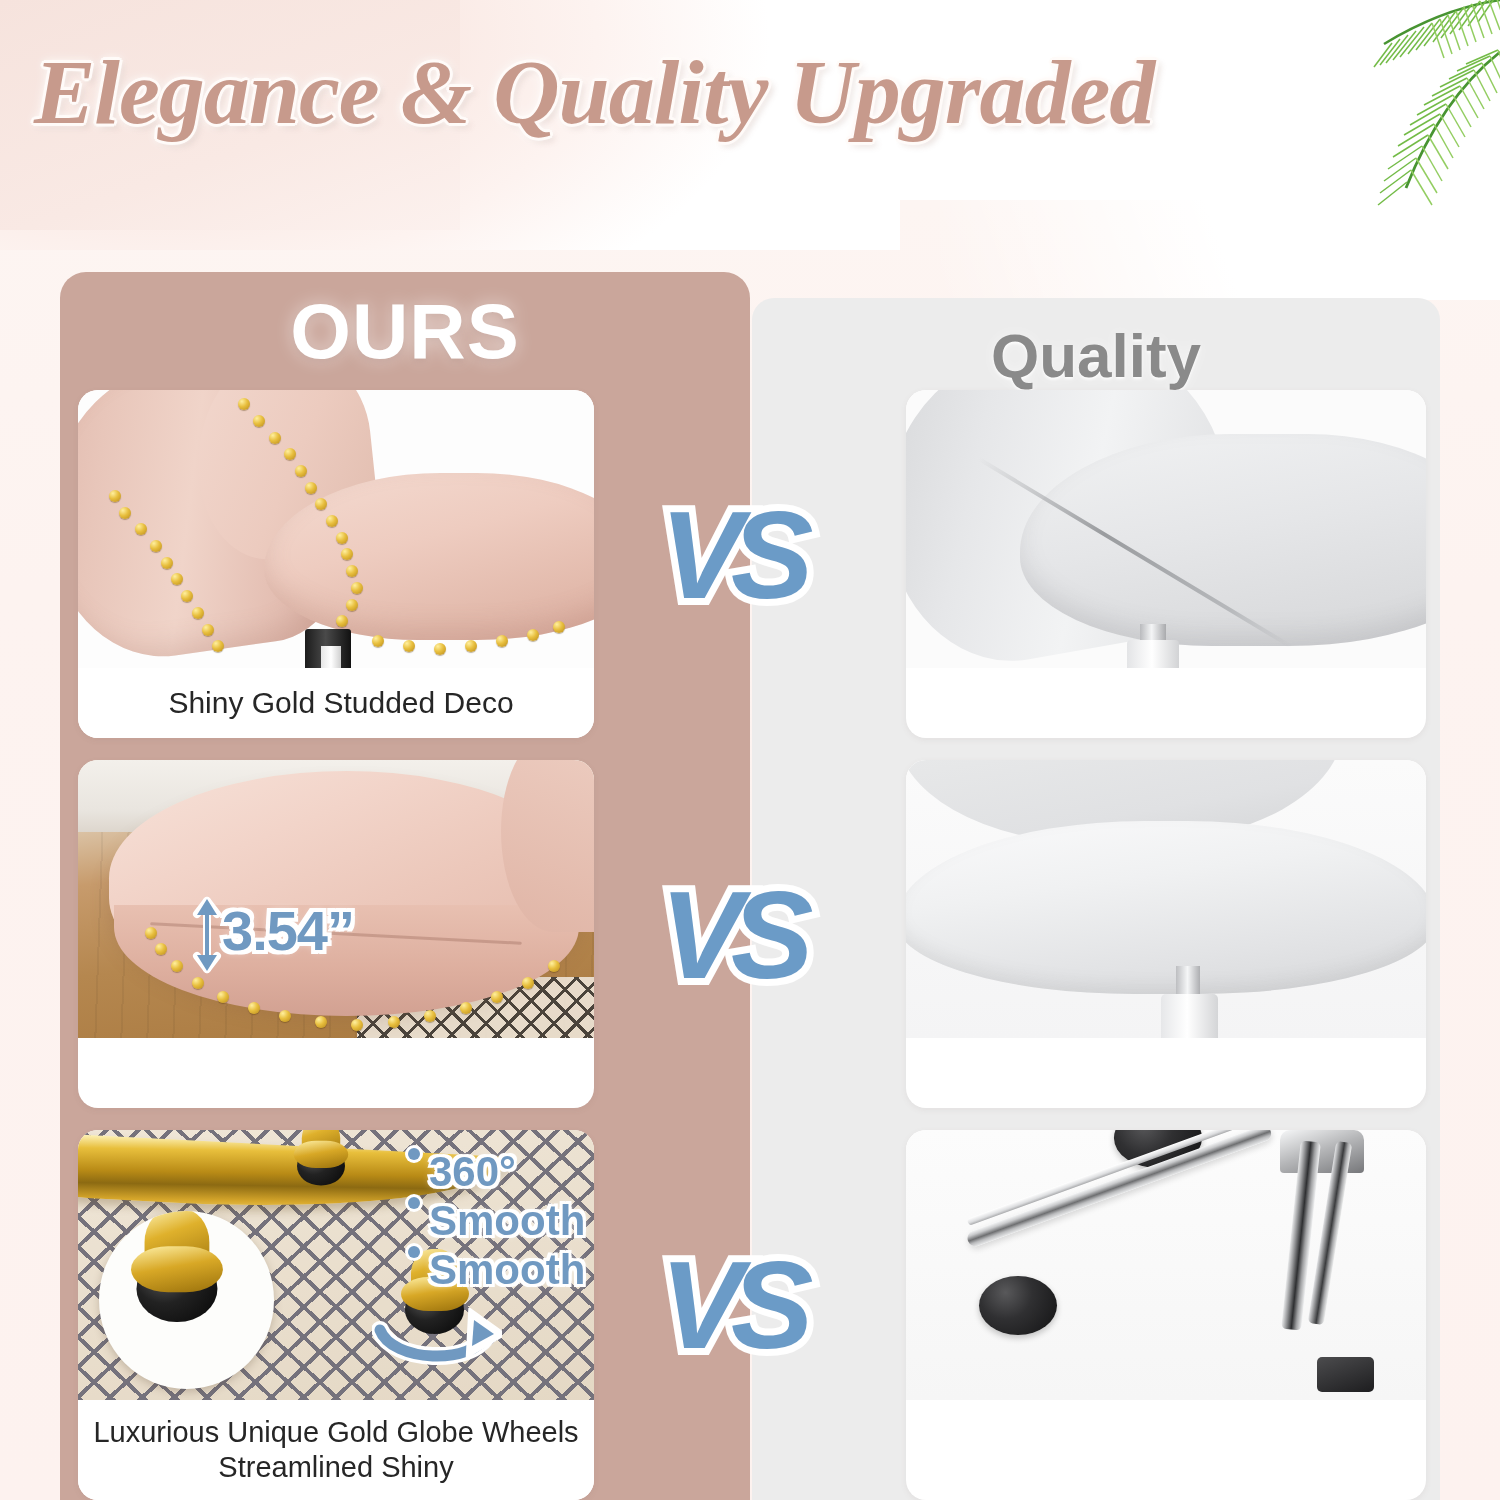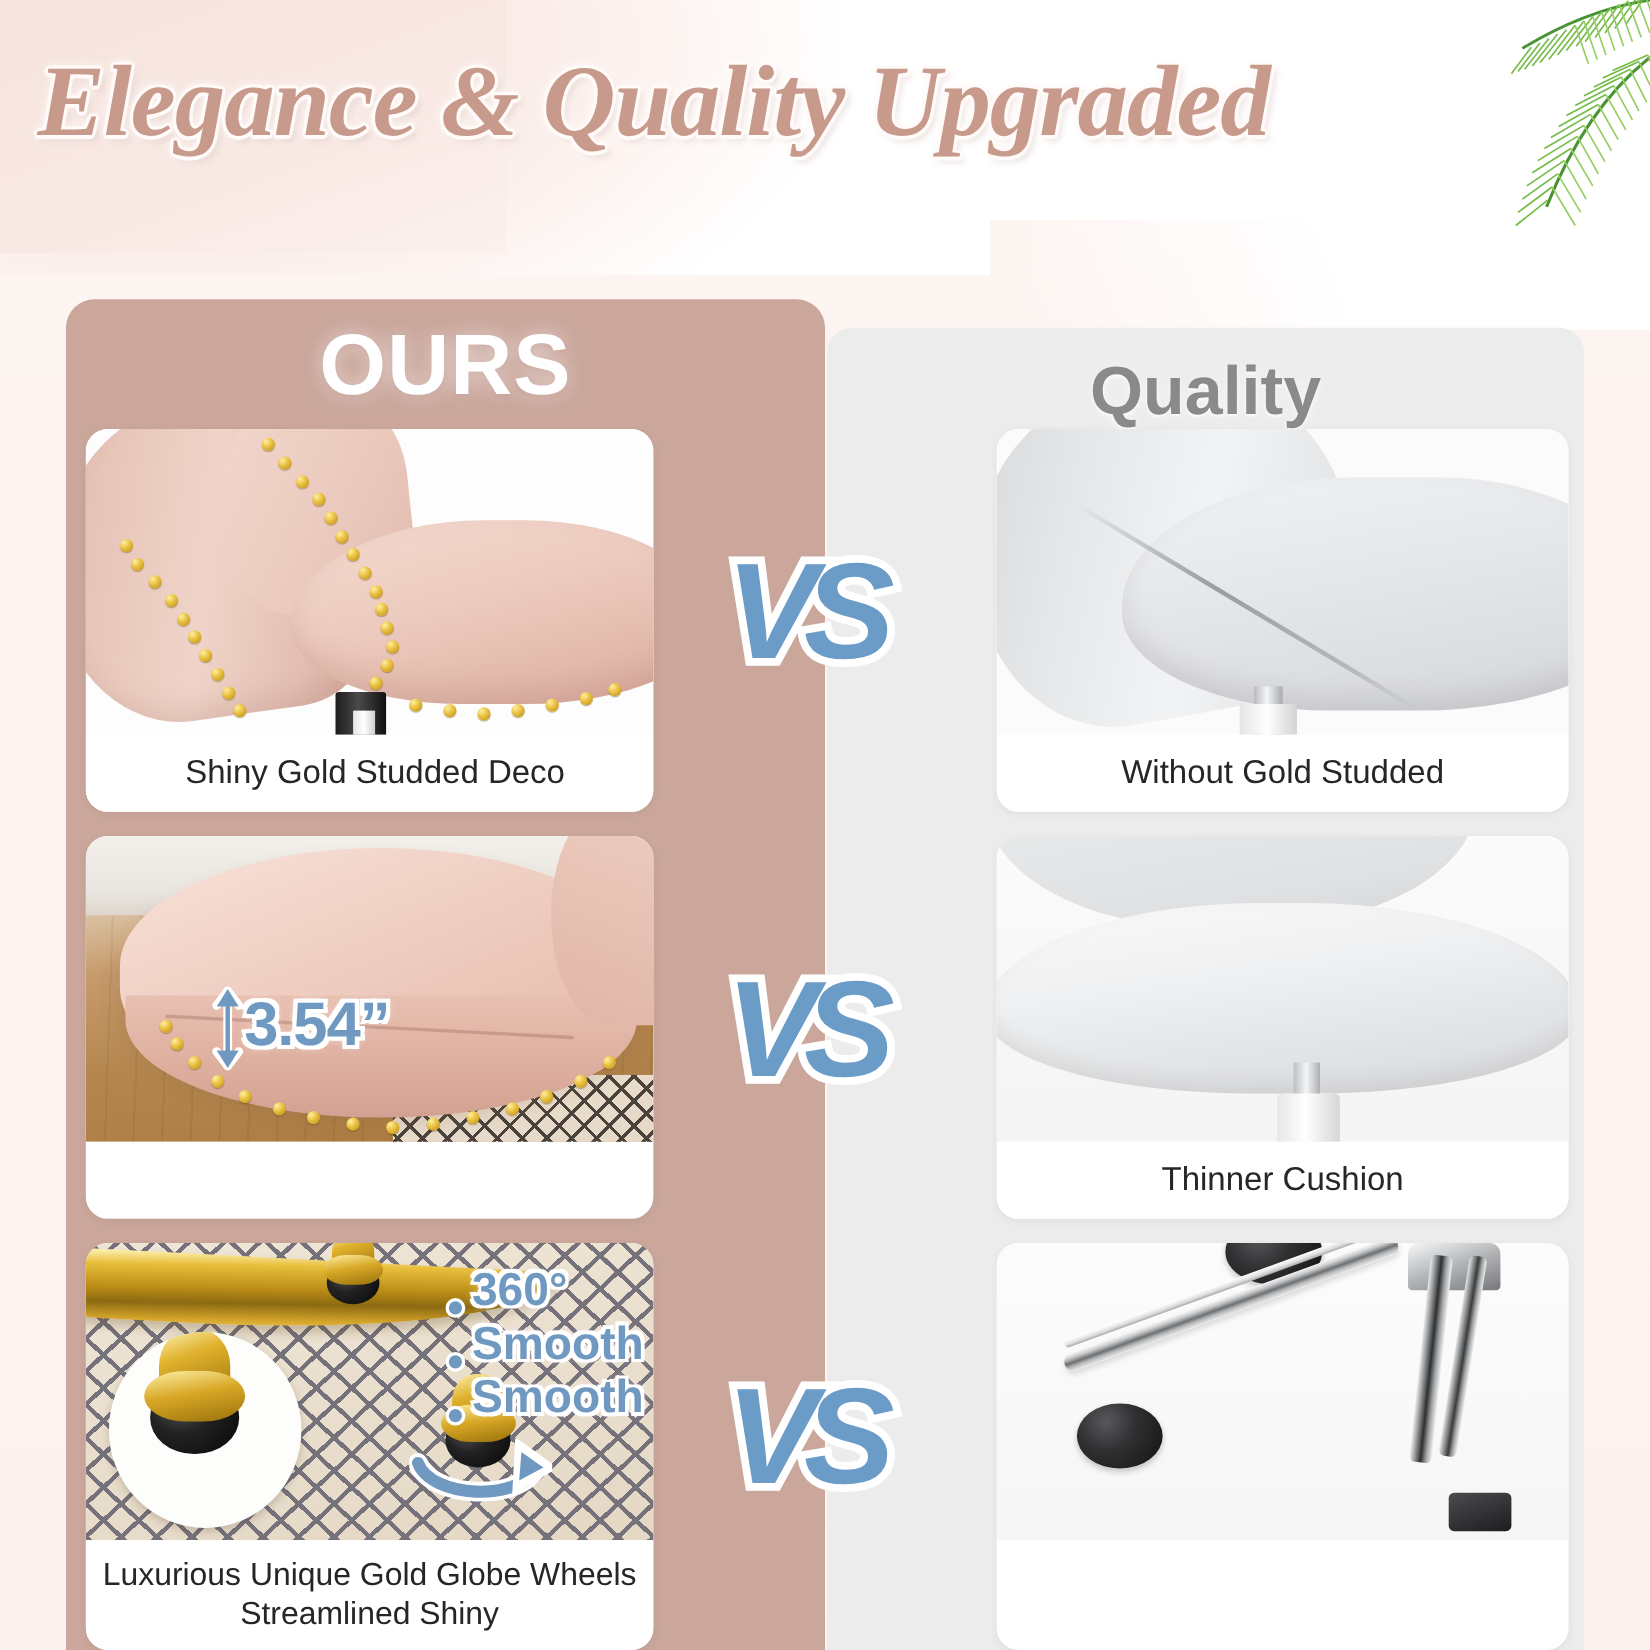--- a/index.html
+++ b/index.html
@@ -345,21 +345,21 @@
     text-shadow:
       0 0 4px #ffffff,
       3px 0 0 #ffffff,-3px 0 0 #ffffff,0 3px 0 #ffffff,0 -3px 0 #ffffff,
       2px 2px 0 #ffffff,-2px -2px 0 #ffffff,2px -2px 0 #ffffff,-2px 2px 0 #ffffff,
       4px 4px 0 #ffffff,-4px 4px 0 #ffffff,4px -4px 0 #ffffff,-4px -4px 0 #ffffff,
       0 0 10px rgba(255,255,255,.9);
   }
   #dim-label{left:222px;top:898px;font-size:56px;letter-spacing:-1px;}
   #dim-arrow{position:absolute;left:190px;top:896px;width:34px;height:78px;}
   .bullets{position:absolute;left:408px;top:1148px;}
-  .bullet-row{display:flex;align-items:flex-end;margin-bottom:2px;}
+  .bullet-row{display:flex;align-items:flex-start;margin-bottom:2px;}
   .bullet-dot{
     width:12px;height:12px;border-radius:50%;
     background:#7099c1;margin-right:9px;flex:0 0 auto;
     box-shadow:0 0 0 3px #ffffff;
   }
   .bullet-text{
     color:#7099c1;font-weight:bold;font-size:42px;line-height:1.12;white-space:nowrap;
     text-shadow:
       2px 0 0 #fff,-2px 0 0 #fff,0 2px 0 #fff,0 -2px 0 #fff,
       2px 2px 0 #fff,-2px -2px 0 #fff,2px -2px 0 #fff,-2px 2px 0 #fff,
@@ -505,21 +505,20 @@
 
 <div class="card" id="card-r1">
   <div class="photo">
     <div class="ph-white" style="background:#fbfbfb"></div>
     <div class="gchair-back"></div>
     <div class="gchair-seat"></div>
     <div class="gchair-crease"></div>
     <div class="gchair-stem"></div>
     <div class="gchair-collar"></div>
   </div>
-  <div class="caption">Without Gold Studded</div>
 </div>
 
 <div class="card" id="card-l2">
   <div class="photo">
     <div class="floor-wood"></div>
     <div class="floor-wall"></div>
     <div class="floor-rug"></div>
     <div class="cushion"></div>
     <div class="cushion-side"></div>
     <div class="cushion-seam"></div>
@@ -561,21 +560,20 @@
 <div class="callout-blue" id="dim-label">3.54”</div>
 
 <div class="card" id="card-r2">
   <div class="photo">
     <div class="gcush-bg"></div>
     <div class="gcush-back"></div>
     <div class="gcush-seat"></div>
     <div class="gcush-stem"></div>
     <div class="gcush-collar"></div>
   </div>
-  <div class="caption">Thinner Cushion</div>
 </div>
 
 <div class="card" id="card-l3">
   <div class="photo">
     <div class="rug-bg"></div>
     <div class="rug-mask"></div>
     <div class="gold-leg"></div>
     <div class="globe-wheel" style="left:40%;top:-4%;transform:scale(.8)">
       <div class="yoke"></div>
         <div class="ball"></div>

